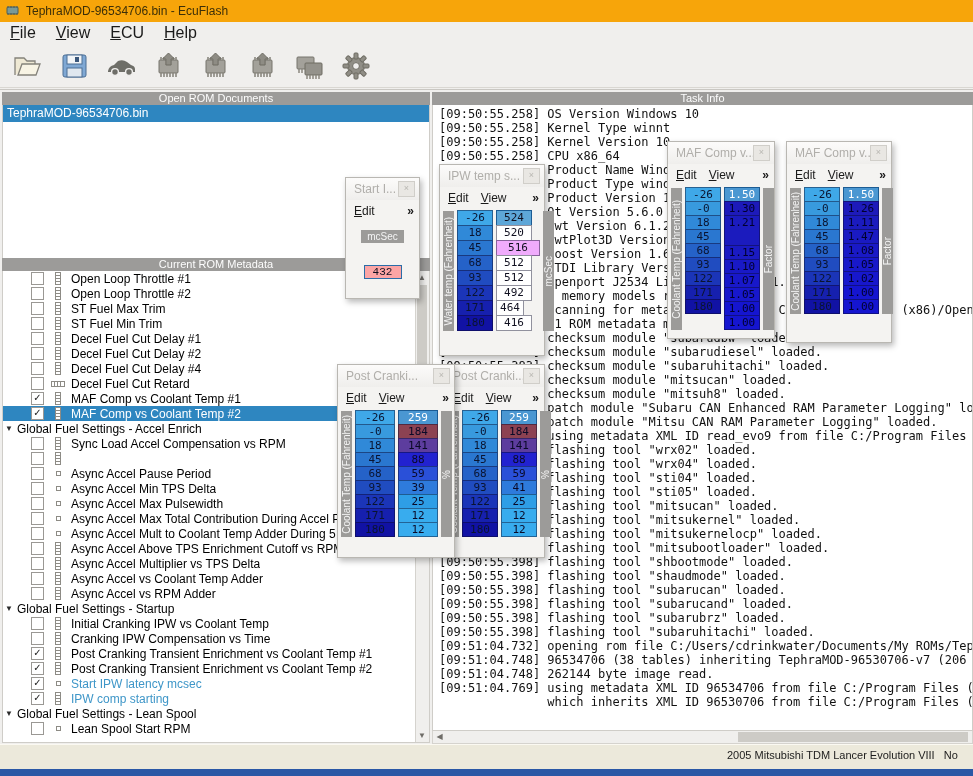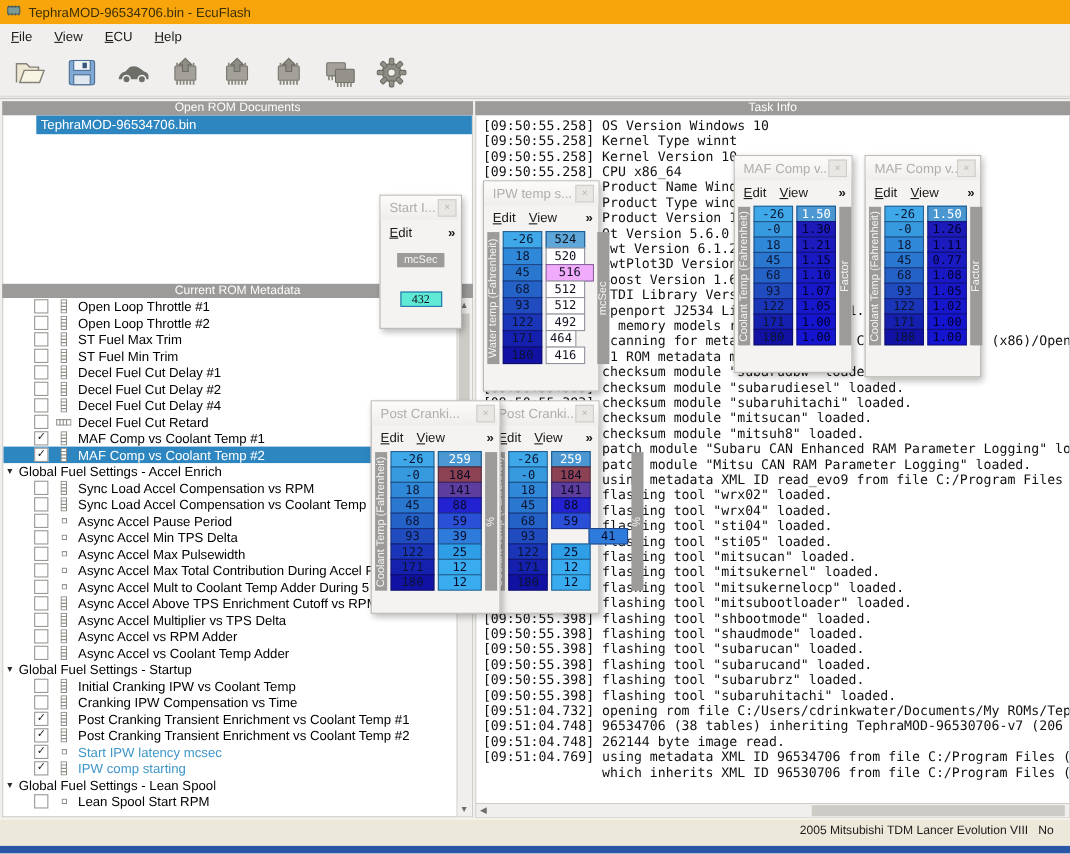--- a/index.html
+++ b/index.html
@@ -3,31 +3,31 @@
 <meta charset="utf-8">
 <style>
   html,body{margin:0;padding:0;}
   body{width:973px;height:776px;position:relative;overflow:hidden;
        font-family:"Liberation Sans",sans-serif;background:#f0efed;}
   
   .titlebar{position:absolute;left:0;top:0;width:973px;height:22px;background:#f7a50a;
             display:flex;align-items:center;gap:6px;padding-left:5px;box-sizing:border-box;}
   .titlebar .ttext{font-size:12px;color:#3c2f08;}
   .menubar{position:absolute;left:0;top:22px;width:973px;height:22px;background:#f0efed;
-           display:flex;align-items:center;font-size:12px;color:#1a1a1a;}
+           display:flex;align-items:center;font-size:16px;color:#1a1a1a;}
   .menubar .mi{padding:3px 10px;}
   .toolbar{position:absolute;left:0;top:44px;width:973px;height:44px;background:#f0efed;
            border-bottom:1px solid #d9d7d2;display:flex;align-items:center;gap:9px;padding-left:8px;box-sizing:border-box;}
   .tbtn{width:38px;height:36px;display:flex;align-items:center;justify-content:center;}
   u{text-decoration:underline;}
   
   .phead{background:#9c9b99;color:#fdfdfd;font-size:11px;height:13px;line-height:13px;text-align:center;}
   
   .docs-panel{position:absolute;left:2px;top:92px;width:428px;}
-  .docs-list{background:#ffffff;height:176px;border:1px solid #cfcdc8;border-top:none;box-sizing:border-box;padding-left:30px;}
+  .docs-list{background:#ffffff;height:176px;border:1px solid #cfcdc8;border-top:none;box-sizing:border-box;}
   .doc-item{font-size:12px;height:17px;line-height:17px;padding-left:4px;}
   .doc-item.sel{background:#2e86c0;color:#fff;}
   .meta-panel{position:absolute;left:2px;top:258px;width:428px;}
   .tree{position:relative;background:#ffffff;height:472px;border:1px solid #cfcdc8;border-top:none;
         box-sizing:border-box;overflow:hidden;}
   .trow{height:15px;display:flex;align-items:center;font-size:12px;white-space:nowrap;overflow:hidden;}
   .trow.sel{background:#2e86c0;color:#fff;}
   .trow .tri{font-size:8px;color:#2b2b2b;width:12px;margin-left:2px;}
   .trow .cb{width:11px;height:11px;border:1px solid #9a9894;background:#fff;margin-left:28px;margin-right:7px;
             font-size:10px;line-height:10px;text-align:center;color:#1c1c1c;flex:none;}
@@ -64,22 +64,22 @@
   .fw-menu .ovf{margin-left:auto;font-weight:bold;font-size:12px;}
   .fw-body{display:flex;gap:3px;padding:3px 3px 5px 3px;}
   .strip{width:15px;background:#9c9b99;display:flex;align-items:center;justify-content:center;}
   .strip span{writing-mode:vertical-rl;transform:rotate(180deg);font-size:10px;color:#f4f4f4;white-space:nowrap;}
   .colm{display:flex;flex-direction:column;}
   .cell{box-sizing:border-box;border:1px solid rgba(10,10,40,.45);margin-top:-1px;text-align:center;
         font-size:11px;font-family:"DejaVu Sans Mono","Liberation Mono",monospace;overflow:hidden;}
   .scalar-body{display:flex;flex-direction:column;align-items:center;padding-top:9px;}
   .scalar-unit{background:#9c9b99;color:#f4f4f4;font-size:10px;padding:1px 6px;}
   .scalar-val{margin-top:22px;width:36px;text-align:center;font-size:11px;
-              font-family:Liberation Serif, serif;
-              background:#5eead4;border:1px solid #2a6da8;color:#101020;}
+              font-family:Liberation Mono, monospace;
+              background:#fca5a5;border:1px solid #2a6da8;color:#101020;}
   .sep-line{position:absolute;left:0;top:89px;width:973px;height:1px;background:#c9c7c2;}
 </style>
 </head>
 <body>
 
 <div class="titlebar">
   <span>
     <svg width="15" height="11" viewBox="0 0 15 11">
         <rect x="2" y="2" width="11" height="7" rx="1" fill="#7b9a96" stroke="#4c5e5c"></rect>
         <path d="M3 1 v2 M6 1 v2 M9 1 v2 M12 1 v2 M3 8 v2 M6 8 v2 M9 8 v2 M12 8 v2" stroke="#4c5e5c" stroke-width="1"></path>
@@ -306,21 +306,20 @@
           <span class="lbl">Sync Load Accel Compensation vs RPM</span>
         </div>
         <div class="trow">
           <span class="cb"></span>
           <span class="ticon">
             <svg width="6" height="13" viewBox="0 0 6 13">
               <rect x="0.5" y="0.5" width="5" height="12" fill="#fff" stroke="#8d8b85"></rect>
               <path d="M0.5 3.5h5 M0.5 6.5h5 M0.5 9.5h5" stroke="#8d8b85"></path>
             </svg>
           </span>
-          <span class="lbl">Sync Load Accel Compensation vs Coolant Temp</span>
         </div>
         <div class="trow">
           <span class="cb"></span>
           <span class="ticon">
             <svg width="5" height="5" viewBox="0 0 5 5">
               <rect x="0.5" y="0.5" width="4" height="4" fill="#fff" stroke="#8d8b85"></rect>
             </svg>
           </span>
           <span class="lbl">Async Accel Pause Period</span>
         </div>
@@ -381,31 +380,31 @@
           <span class="lbl">Async Accel Multiplier vs TPS Delta</span>
         </div>
         <div class="trow">
           <span class="cb"></span>
           <span class="ticon">
             <svg width="6" height="13" viewBox="0 0 6 13">
               <rect x="0.5" y="0.5" width="5" height="12" fill="#fff" stroke="#8d8b85"></rect>
               <path d="M0.5 3.5h5 M0.5 6.5h5 M0.5 9.5h5" stroke="#8d8b85"></path>
             </svg>
           </span>
+          <span class="lbl">Async Accel vs Coolant Temp Adder</span>
+        </div>
+        <div class="trow">
+          <span class="cb"></span>
+          <span class="ticon">
+            <svg width="6" height="13" viewBox="0 0 6 13">
+              <rect x="0.5" y="0.5" width="5" height="12" fill="#fff" stroke="#8d8b85"></rect>
+              <path d="M0.5 3.5h5 M0.5 6.5h5 M0.5 9.5h5" stroke="#8d8b85"></path>
+            </svg>
+          </span>
           <span class="lbl">Async Accel vs RPM Adder</span>
-        </div>
-        <div class="trow">
-          <span class="cb"></span>
-          <span class="ticon">
-            <svg width="6" height="13" viewBox="0 0 6 13">
-              <rect x="0.5" y="0.5" width="5" height="12" fill="#fff" stroke="#8d8b85"></rect>
-              <path d="M0.5 3.5h5 M0.5 6.5h5 M0.5 9.5h5" stroke="#8d8b85"></path>
-            </svg>
-          </span>
-          <span class="lbl">Async Accel vs Coolant Temp Adder</span>
         </div>
         <div class="trow">
           <span class="tri">▼</span>
           <span class="lbl">Global Fuel Settings - Startup</span>
         </div>
         <div class="trow">
           <span class="cb"></span>
           <span class="ticon">
             <svg width="6" height="13" viewBox="0 0 6 13">
               <rect x="0.5" y="0.5" width="5" height="12" fill="#fff" stroke="#8d8b85"></rect>
@@ -617,21 +616,21 @@
         <div class="cell" style="width: 36px; height: 15px; line-height: 13px; background: rgb(42, 119, 208); color: rgb(10, 20, 48);">45</div>
         <div class="cell" style="width: 36px; height: 15px; line-height: 13px; background: rgb(37, 98, 200); color: rgb(10, 20, 48);">68</div>
         <div class="cell" style="width: 36px; height: 15px; line-height: 13px; background: rgb(32, 76, 192); color: rgb(10, 20, 48);">93</div>
         <div class="cell" style="width: 36px; height: 15px; line-height: 13px; background: rgb(27, 53, 184); color: rgb(10, 20, 48);">122</div>
         <div class="cell" style="width: 36px; height: 15px; line-height: 13px; background: rgb(22, 32, 174); color: rgb(10, 20, 48);">171</div>
         <div class="cell" style="width: 36px; height: 15px; line-height: 13px; background: rgb(17, 18, 164); color: rgb(10, 20, 48);">180</div>
       </div>
       <div class="colm">
         <div class="cell" style="width: 36px; height: 15px; line-height: 13px; background: rgb(74, 151, 210); color: rgb(255, 255, 255); border: 1px solid rgb(28, 92, 148);">1.50</div>
         <div class="cell" style="width: 36px; height: 15px; line-height: 13px; background: rgb(29, 26, 186); color: rgb(0, 0, 46);">1.30</div>
-        <div class="cell" style="width: 36px; height: 15px; line-height: 13px; background: rgb(27, 27, 190); color: rgb(0, 0, 46);">1.21</div>
+        <div class="cell" style="width: 36px; height: 31px; line-height: 13px; background: rgb(27, 27, 190); color: rgb(0, 0, 46);">1.21</div>
         <div class="cell" style="width: 36px; height: 15px; line-height: 13px; background: rgb(26, 26, 194); color: rgb(0, 0, 46);">1.15</div>
         <div class="cell" style="width: 36px; height: 15px; line-height: 13px; background: rgb(25, 25, 198); color: rgb(0, 0, 46);">1.10</div>
         <div class="cell" style="width: 36px; height: 15px; line-height: 13px; background: rgb(24, 24, 202); color: rgb(0, 0, 46);">1.07</div>
         <div class="cell" style="width: 36px; height: 15px; line-height: 13px; background: rgb(23, 23, 204); color: rgb(0, 0, 46);">1.05</div>
         <div class="cell" style="width: 36px; height: 15px; line-height: 13px; background: rgb(21, 21, 208); color: rgb(0, 0, 46);">1.00</div>
         <div class="cell" style="width: 36px; height: 15px; line-height: 13px; background: rgb(21, 21, 208); color: rgb(0, 0, 46);">1.00</div>
       </div>
       <div class="strip">
         <span>Factor</span>
       </div>
@@ -659,21 +658,21 @@
         <div class="cell" style="width: 36px; height: 15px; line-height: 13px; background: rgb(37, 98, 200); color: rgb(10, 20, 48);">68</div>
         <div class="cell" style="width: 36px; height: 15px; line-height: 13px; background: rgb(32, 76, 192); color: rgb(10, 20, 48);">93</div>
         <div class="cell" style="width: 36px; height: 15px; line-height: 13px; background: rgb(27, 53, 184); color: rgb(10, 20, 48);">122</div>
         <div class="cell" style="width: 36px; height: 15px; line-height: 13px; background: rgb(22, 32, 174); color: rgb(10, 20, 48);">171</div>
         <div class="cell" style="width: 36px; height: 15px; line-height: 13px; background: rgb(17, 18, 164); color: rgb(10, 20, 48);">180</div>
       </div>
       <div class="colm">
         <div class="cell" style="width: 36px; height: 15px; line-height: 13px; background: rgb(74, 151, 210); color: rgb(255, 255, 255); border: 1px solid rgb(28, 92, 148);">1.50</div>
         <div class="cell" style="width: 36px; height: 15px; line-height: 13px; background: rgb(29, 26, 186); color: rgb(0, 0, 46);">1.26</div>
         <div class="cell" style="width: 36px; height: 15px; line-height: 13px; background: rgb(27, 27, 190); color: rgb(0, 0, 46);">1.11</div>
-        <div class="cell" style="width: 36px; height: 15px; line-height: 13px; background: rgb(26, 26, 194); color: rgb(0, 0, 46);">0.77</div>
+        <div class="cell" style="width: 36px; height: 15px; line-height: 13px; background: rgb(26, 26, 194); color: rgb(0, 0, 46);">1.47</div>
         <div class="cell" style="width: 36px; height: 15px; line-height: 13px; background: rgb(25, 25, 198); color: rgb(0, 0, 46);">1.08</div>
         <div class="cell" style="width: 36px; height: 15px; line-height: 13px; background: rgb(24, 24, 202); color: rgb(0, 0, 46);">1.05</div>
         <div class="cell" style="width: 36px; height: 15px; line-height: 13px; background: rgb(23, 23, 204); color: rgb(0, 0, 46);">1.02</div>
         <div class="cell" style="width: 36px; height: 15px; line-height: 13px; background: rgb(21, 21, 208); color: rgb(0, 0, 46);">1.00</div>
         <div class="cell" style="width: 36px; height: 15px; line-height: 13px; background: rgb(21, 21, 208); color: rgb(0, 0, 46);">1.00</div>
       </div>
       <div class="strip">
         <span>Factor</span>
       </div>
     </div>
@@ -743,21 +742,21 @@
         <div class="cell" style="width: 36px; height: 15px; line-height: 13px; background: rgb(27, 53, 184); color: rgb(10, 20, 48);">122</div>
         <div class="cell" style="width: 36px; height: 15px; line-height: 13px; background: rgb(22, 32, 174); color: rgb(10, 20, 48);">171</div>
         <div class="cell" style="width: 36px; height: 15px; line-height: 13px; background: rgb(17, 18, 164); color: rgb(10, 20, 48);">180</div>
       </div>
       <div class="colm">
         <div class="cell" style="width: 36px; height: 15px; line-height: 13px; background: rgb(74, 151, 210); color: rgb(255, 255, 255); border: 1px solid rgb(28, 92, 148);">259</div>
         <div class="cell" style="width: 36px; height: 15px; line-height: 13px; background: rgb(140, 66, 82); color: rgb(10, 10, 40);">184</div>
         <div class="cell" style="width: 36px; height: 15px; line-height: 13px; background: rgb(93, 61, 158); color: rgb(10, 10, 40);">141</div>
         <div class="cell" style="width: 36px; height: 15px; line-height: 13px; background: rgb(34, 34, 208); color: rgb(10, 10, 40);">88</div>
         <div class="cell" style="width: 36px; height: 15px; line-height: 13px; background: rgb(42, 80, 216); color: rgb(10, 10, 40);">59</div>
-        <div class="cell" style="width: 36px; height: 15px; line-height: 13px; background: rgb(46, 123, 220); color: rgb(10, 10, 40); margin-left: 34px;">41</div>
+        <div class="cell" style="width: 36px; height: 15px; line-height: 13px; background: rgb(46, 123, 220); color: rgb(10, 10, 40);">41</div>
         <div class="cell" style="width: 36px; height: 15px; line-height: 13px; background: rgb(46, 158, 230); color: rgb(10, 10, 40);">25</div>
         <div class="cell" style="width: 36px; height: 15px; line-height: 13px; background: rgb(56, 172, 238); color: rgb(10, 10, 40);">12</div>
         <div class="cell" style="width: 36px; height: 15px; line-height: 13px; background: rgb(56, 172, 238); color: rgb(10, 10, 40);">12</div>
       </div>
       <div class="strip">
         <span>%</span>
       </div>
     </div>
   </div>
 

